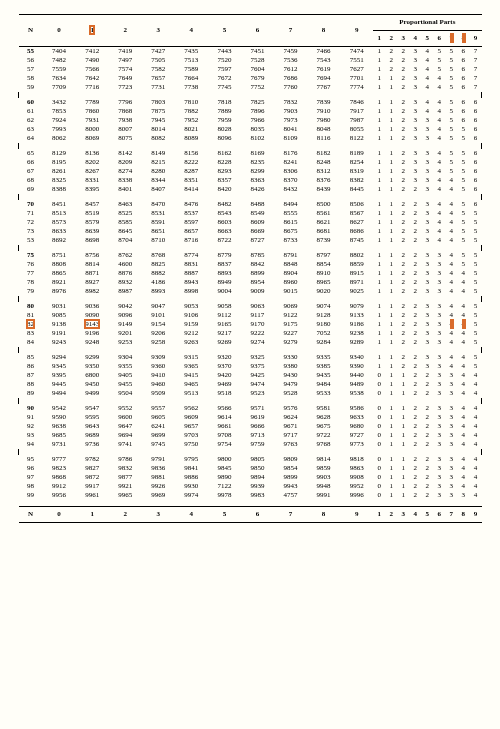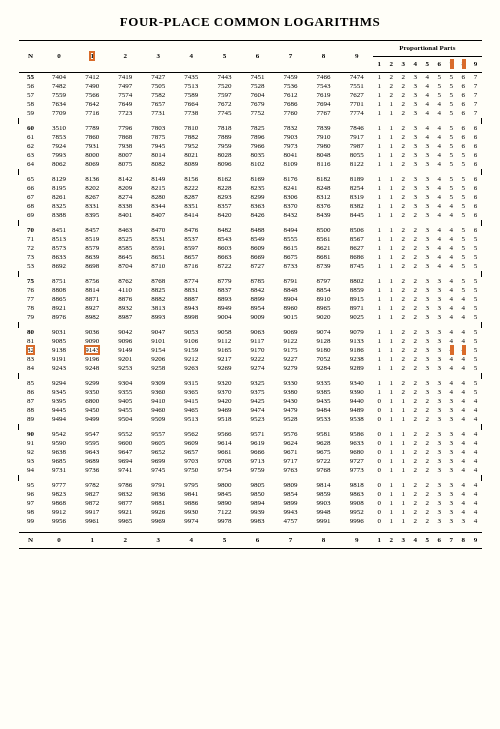--- a/index.html
+++ b/index.html
@@ -21,21 +21,20 @@
   .pp-head { font-size:7px; }
   .hi { position:relative; }
   .hi::after { content:""; position:absolute; top:-1px; left:-1px; right:-1px; bottom:-1px; border:2px solid #d96b2a; pointer-events:none; }
   .hi2 { position:relative; }
   .hi2::after { content:""; position:absolute; top:-1px; left:0; right:0; bottom:-1px; border:2px solid #d96b2a; pointer-events:none; }
 </style>
 </head>
 <body>
 
 <div class="page">
-  <h1>FOUR-PLACE COMMON LOGARITHMS</h1>
   <table class="outer">
     <thead>
         <tr class="header-row">
           <th class="n-col vline-l vline-r" rowspan="2">N</th>
           <th class="log-col" rowspan="2">0</th>
           <th class="log-col" rowspan="2"><span class="hi">1</span></th>
           <th class="log-col" rowspan="2">2</th>
           <th class="log-col" rowspan="2">3</th>
           <th class="log-col vline-r" rowspan="2">4</th>
           <th class="log-col" rowspan="2">5</th>
@@ -166,21 +165,21 @@
           <td class="pp-col">4</td>
           <td class="pp-col">5</td>
           <td class="pp-col">6</td>
           <td class="pp-col vline-r">7</td>
         </tr>
         <tr class="group-space">
           <td colspan="20" class="vline-l vline-r" style="border-left: 1px solid rgb(0, 0, 0); border-right: 1px solid rgb(0, 0, 0);"></td>
         </tr>
         <tr class="data-row">
           <td class="n-col vline-l vline-r" style="font-weight: bold;">60</td>
-          <td class="log-col">3510</td>
+          <td class="log-col">3432</td>
           <td class="log-col">7789</td>
           <td class="log-col">7796</td>
           <td class="log-col">7803</td>
           <td class="log-col vline-r">7810</td>
           <td class="log-col">7818</td>
           <td class="log-col">7825</td>
           <td class="log-col">7832</td>
           <td class="log-col">7839</td>
           <td class="log-col vline-r">7846</td>
           <td class="pp-col">1</td>
@@ -529,21 +528,21 @@
           <td class="pp-col">3</td>
           <td class="pp-col">3</td>
           <td class="pp-col">4</td>
           <td class="pp-col">5</td>
           <td class="pp-col vline-r">5</td>
         </tr>
         <tr class="data-row">
           <td class="n-col vline-l vline-r" style="">76</td>
           <td class="log-col">8808</td>
           <td class="log-col">8814</td>
-          <td class="log-col">4110</td>
+          <td class="log-col">4600</td>
           <td class="log-col">8825</td>
           <td class="log-col vline-r">8831</td>
           <td class="log-col">8837</td>
           <td class="log-col">8842</td>
           <td class="log-col">8848</td>
           <td class="log-col">8854</td>
           <td class="log-col vline-r">8859</td>
           <td class="pp-col">1</td>
           <td class="pp-col">1</td>
           <td class="pp-col">2</td>
@@ -574,21 +573,21 @@
           <td class="pp-col">3</td>
           <td class="pp-col">4</td>
           <td class="pp-col">4</td>
           <td class="pp-col vline-r">5</td>
         </tr>
         <tr class="data-row">
           <td class="n-col vline-l vline-r" style="">78</td>
           <td class="log-col">8921</td>
           <td class="log-col">8927</td>
           <td class="log-col">8932</td>
-          <td class="log-col">3813</td>
+          <td class="log-col">4186</td>
           <td class="log-col vline-r">8943</td>
           <td class="log-col">8949</td>
           <td class="log-col">8954</td>
           <td class="log-col">8960</td>
           <td class="log-col">8965</td>
           <td class="log-col vline-r">8971</td>
           <td class="pp-col">1</td>
           <td class="pp-col">1</td>
           <td class="pp-col">2</td>
           <td class="pp-col">2</td>
@@ -891,21 +890,21 @@
           <td class="pp-col">3</td>
           <td class="pp-col">3</td>
           <td class="pp-col">4</td>
           <td class="pp-col vline-r">4</td>
         </tr>
         <tr class="data-row">
           <td class="n-col vline-l vline-r" style="">92</td>
           <td class="log-col">9638</td>
           <td class="log-col">9643</td>
           <td class="log-col">9647</td>
-          <td class="log-col">9652</td>
+          <td class="log-col">6241</td>
           <td class="log-col vline-r">9657</td>
           <td class="log-col">9661</td>
           <td class="log-col">9666</td>
           <td class="log-col">9671</td>
           <td class="log-col">9675</td>
           <td class="log-col vline-r">9680</td>
           <td class="pp-col">0</td>
           <td class="pp-col">1</td>
           <td class="pp-col">1</td>
           <td class="pp-col">2</td>

